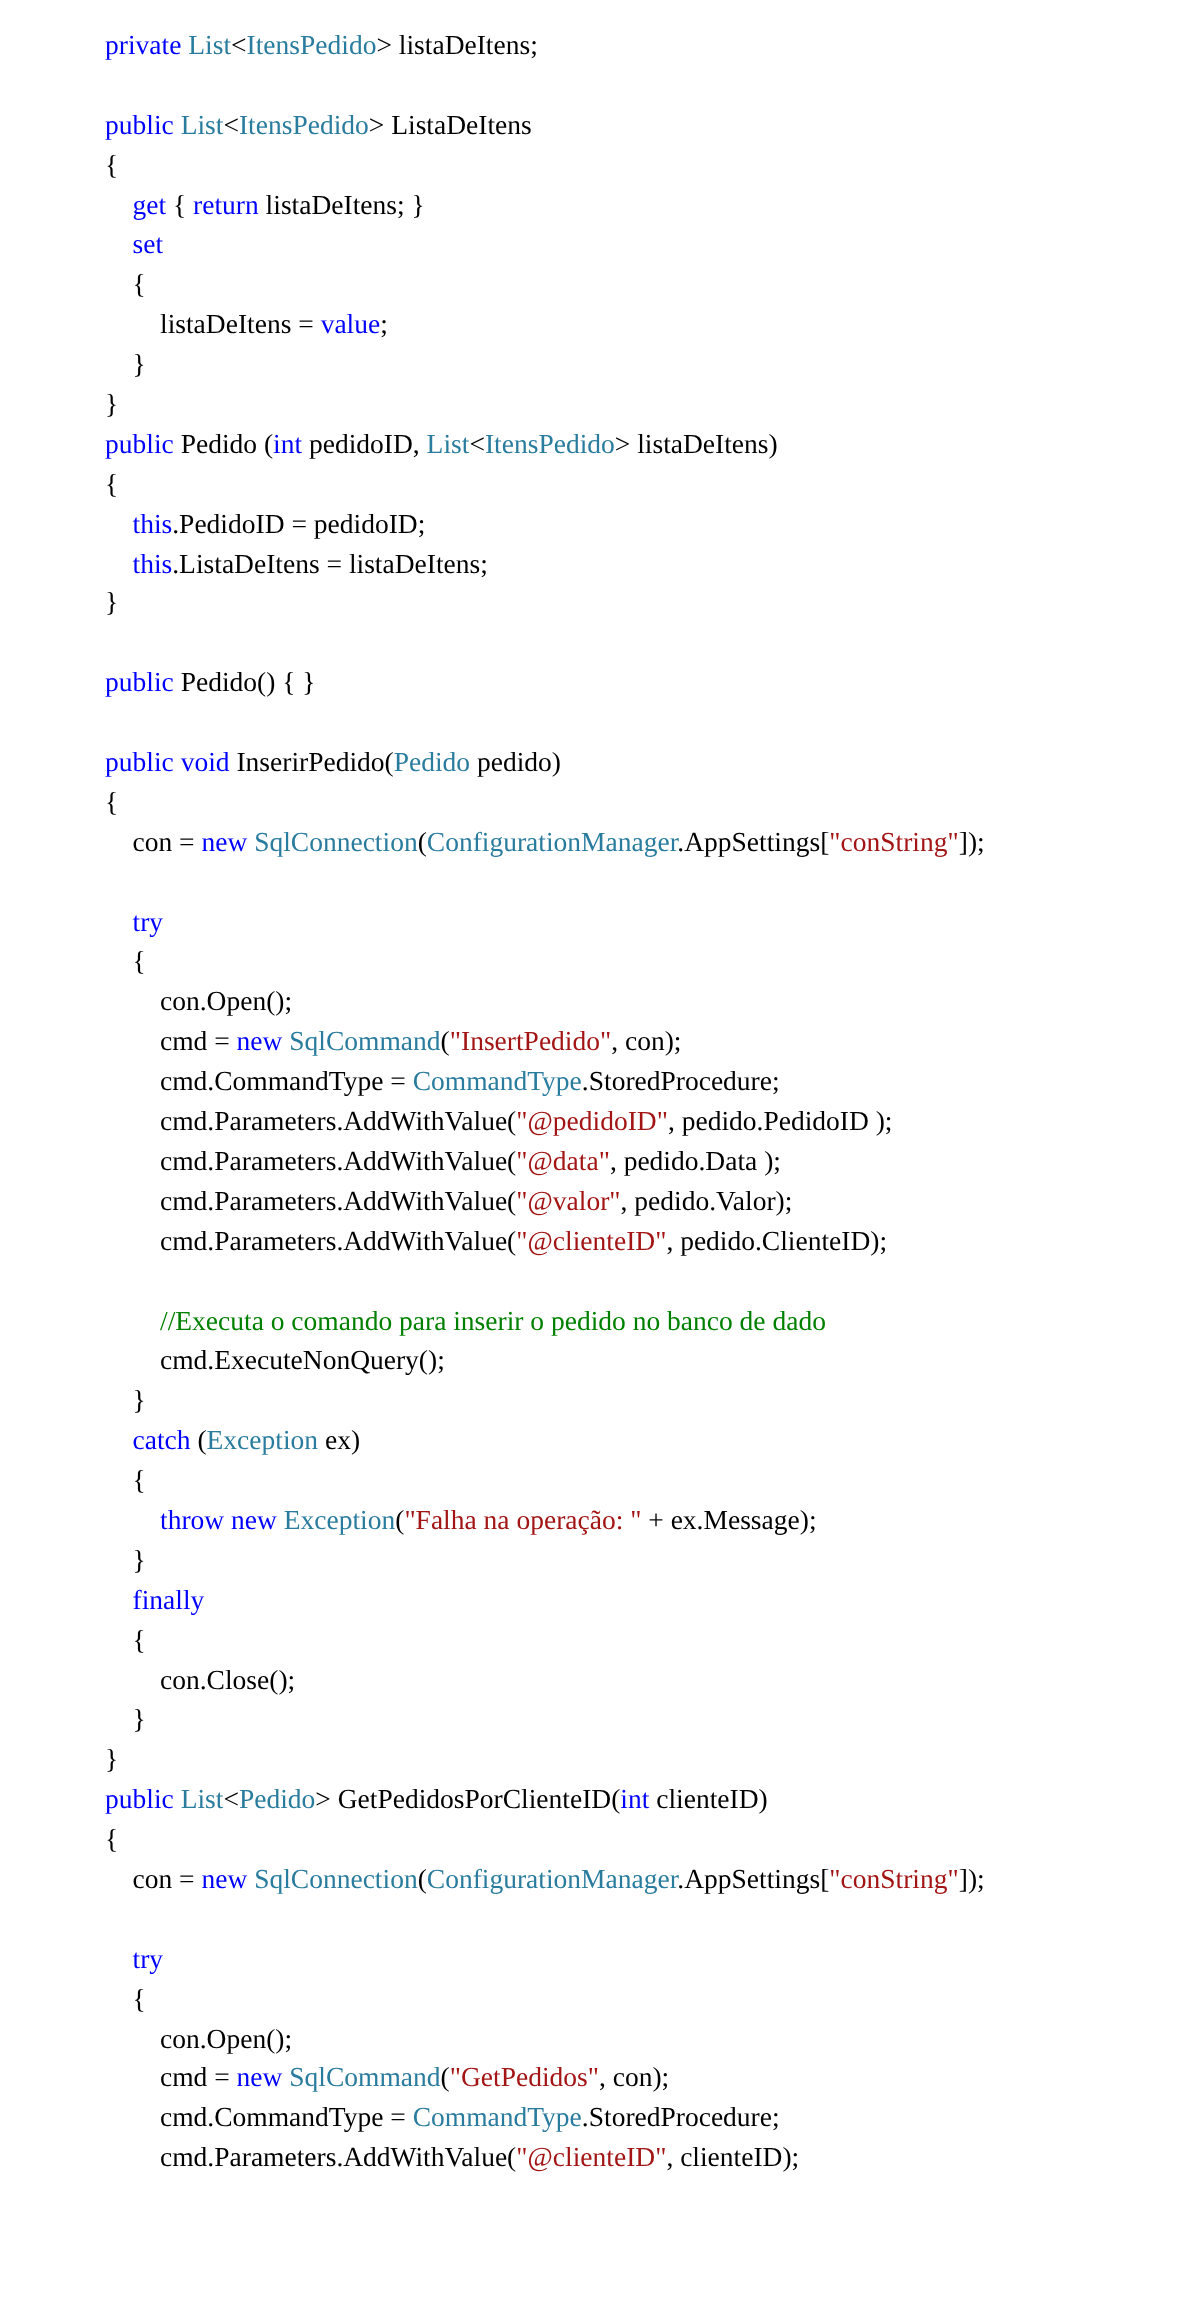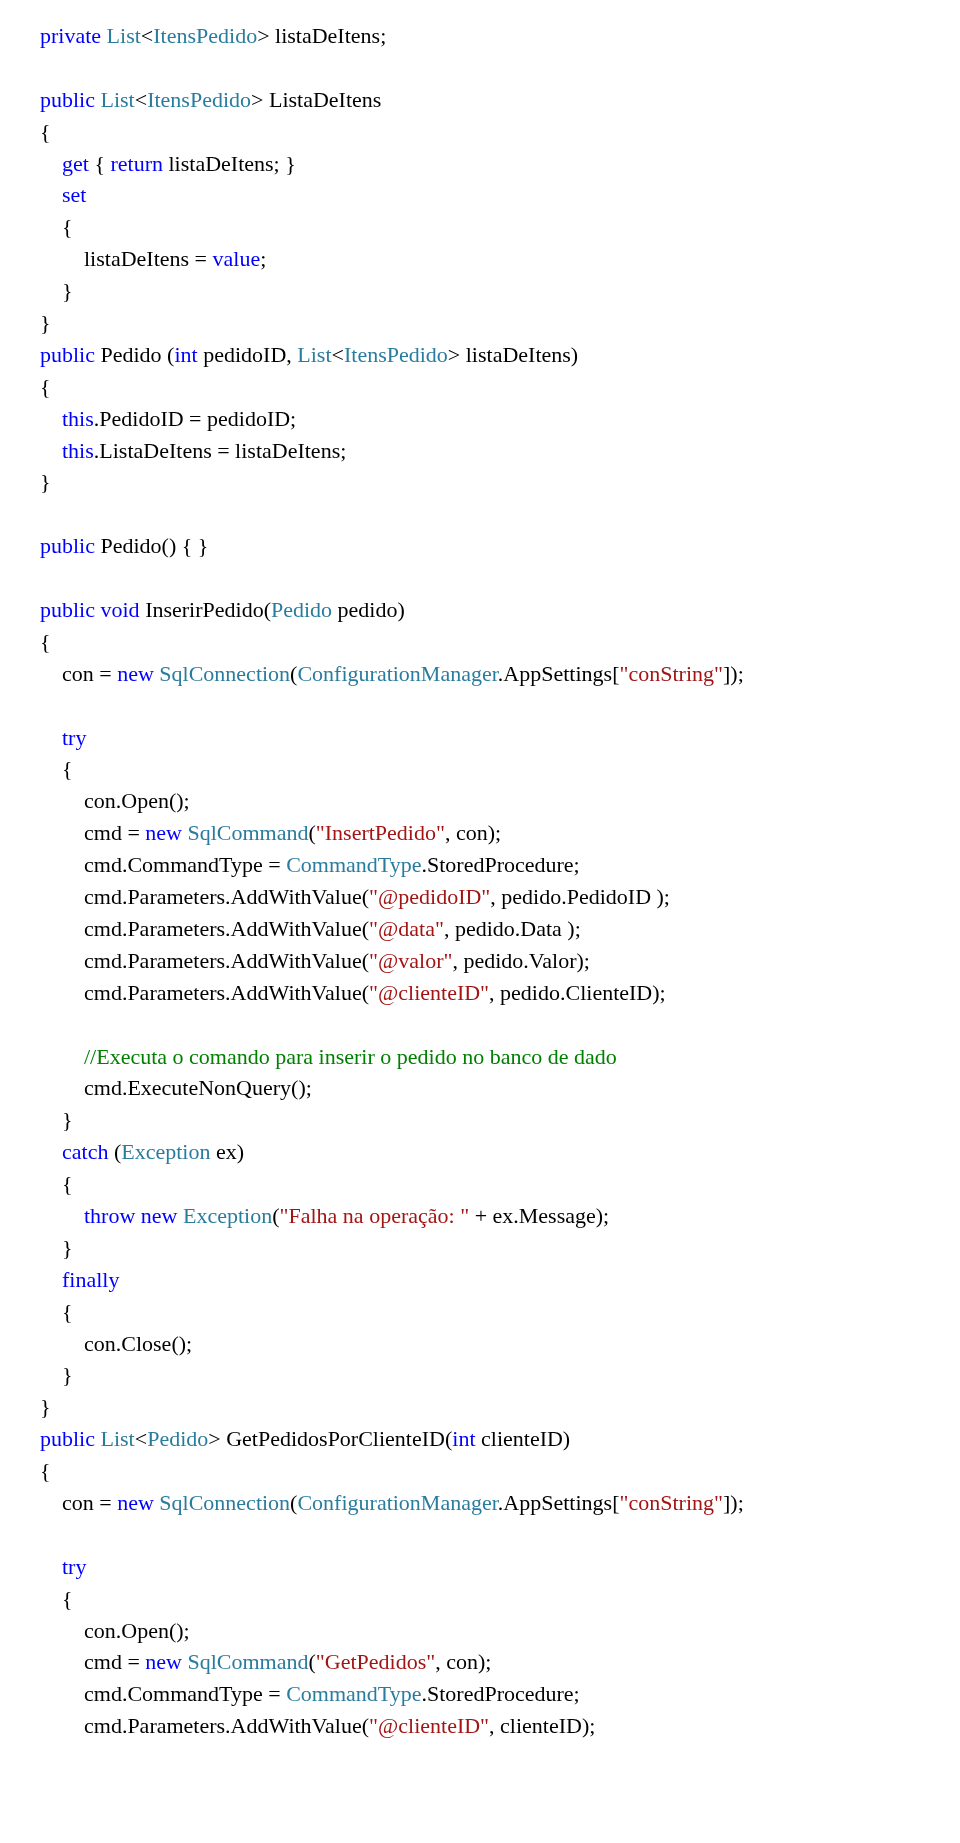--- a/index.html
+++ b/index.html
@@ -8,20 +8,21 @@
     font-family: "Times New Roman", Times, serif;
     font-size: 22px;
     line-height: 1.45;
     background: #ffffff;
     color: #000000;
     width: 960px;
     box-sizing: border-box;
   }
   .code {
     white-space: pre;
+    margin-left: 44px;
   }
   .kw { color: #0000ff; }   
   .typ { color: #2a7c9e; }  
   .str { color: #a31515; }  
   .cmt { color: #008000; }  
   .pln { color: #000000; }
 </style>
 </head>
 <body>
 

